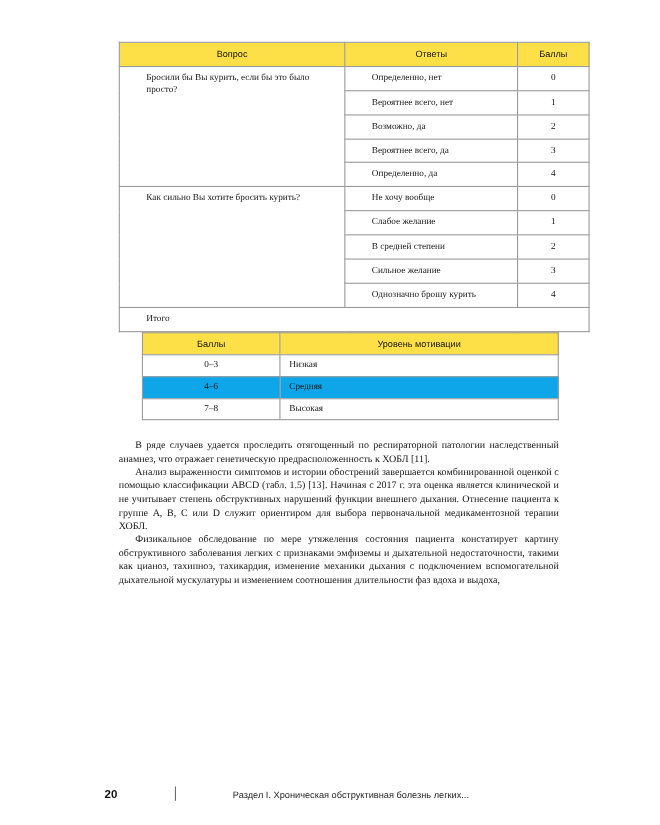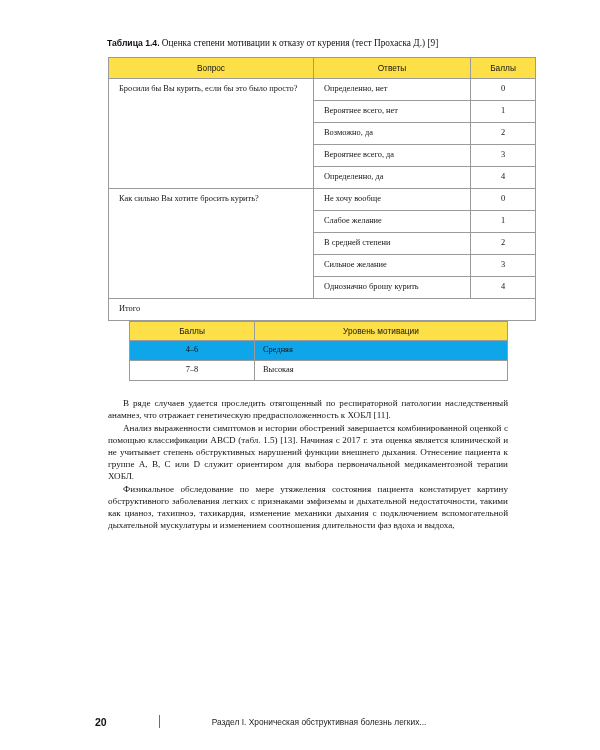--- a/index.html
+++ b/index.html
@@ -43,21 +43,21 @@
 
   
   table.doc-table {
     border-collapse: collapse;
     width: 400px;
     table-layout: fixed;
     font-size: 8.4px;
   }
   table.doc-table td, table.doc-table th {
     border: 0.8px solid #9b9b9b;
-    padding: 4px 10px;
+    padding: 4px 24px;
     vertical-align: top;
     font-weight: normal;
     text-align: left;
     line-height: 1.3;
     color: #141414;
   }
   table.doc-table thead th {
     background: #fde047;
     font-family: "Liberation Sans", sans-serif;
     font-weight: normal;
@@ -155,24 +155,20 @@
     font-size: 8.4px;
     color: #1d1d1d;
     white-space: nowrap;
   }
 </style>
 </head>
 <body>
 
 <div class="page">
 
-  <div class="table-caption">
-    <span class="cap-label">Таблица 1.4.</span>
-    <span class="cap-text">Оценка степени мотивации к отказу от курения (тест Прохаска Д.) [9]</span>
-  </div>
 
   <table class="doc-table t1">
     <thead>
       <tr>
         <th class="q-cell">Вопрос</th>
         <th class="a-cell">Ответы</th>
         <th class="p-cell">Баллы</th>
       </tr>
     </thead>
     <tbody>
@@ -230,20 +226,24 @@
 
   <div class="t2-wrap">
     <table class="doc-table t2">
       <thead>
         <tr>
           <th class="score-cell">Баллы</th>
           <th class="level-cell" style="text-align:center;">Уровень мотивации</th>
         </tr>
       </thead>
       <tbody>
+        <tr>
+          <td class="score-cell">0–3</td>
+          <td class="level-cell">Низкая</td>
+        </tr>
         <tr class="shaded">
           <td class="score-cell">4–6</td>
           <td class="level-cell">Средняя</td>
         </tr>
         <tr>
           <td class="score-cell">7–8</td>
           <td class="level-cell">Высокая</td>
         </tr>
       </tbody>
     </table>

